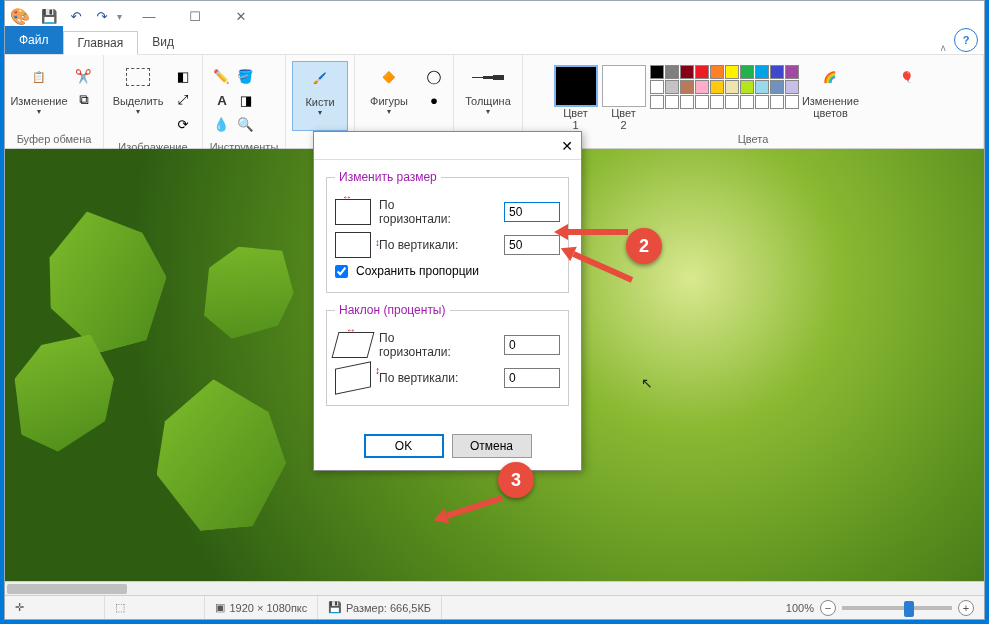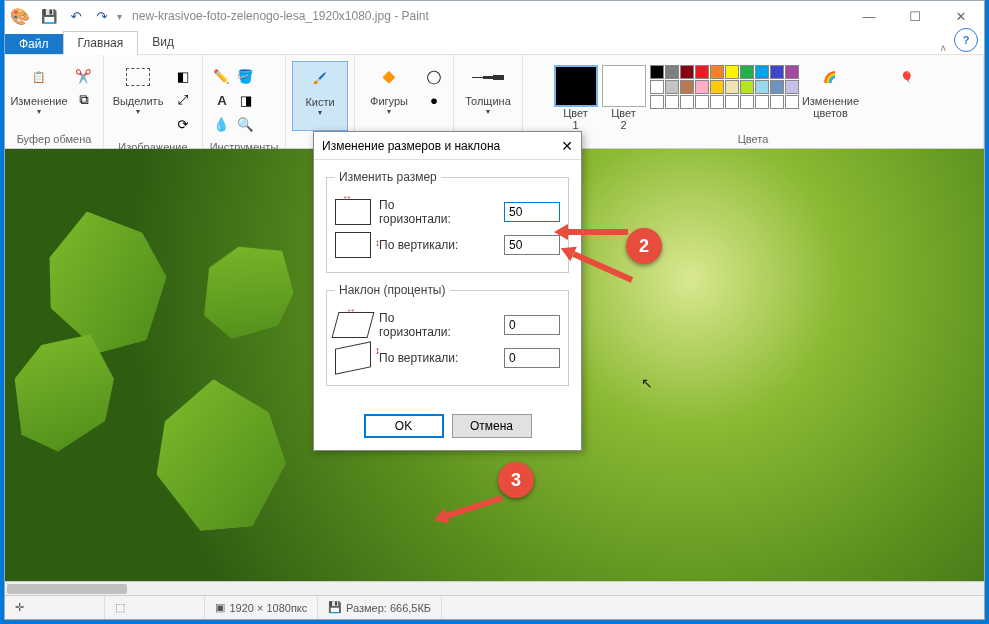--- a/index.html
+++ b/index.html
@@ -10,21 +10,21 @@
 .titlebar { height: 30px; display: flex; align-items: center; background: #fff; }
 .titlebar .appicon { width: 22px; height: 22px; margin: 0 4px; display:flex;align-items:center;justify-content:center; }
 .qat { display: flex; align-items: center; gap: 4px; padding: 0 4px; }
 .qat button { width: 22px; height: 22px; background: none; border: none; display: flex; align-items: center; justify-content: center; color: #2b579a; }
 .title-text { flex: 1; color: #888; font-size: 12px; padding-left: 6px; }
 .winbtns { display: flex; }
 .winbtns button { width: 46px; height: 30px; background: none; border: none; font-size: 13px; color: #666; }
 
 
 .tabs { height: 24px; display: flex; align-items: flex-end; background: #fff; border-bottom: 1px solid #e1e1e1; }
-.filetab { background: #1979ca; color: #fff; padding: 0 14px; font-size: 12px; height: 20px; display: flex; align-items: center; }
+.filetab { background: #1979ca; color: #fff; padding: 0 14px; font-size: 12px; height: 28px; display: flex; align-items: center; }
 .tab { padding: 4px 14px; font-size: 12px; color: #444; height: 24px; display: flex; align-items: center; }
 .tab.active { border: 1px solid #ccc; border-bottom: 1px solid #fff; background: #fff; margin-bottom: -1px; }
 .tabs .spacer { flex: 1; }
 .tabs .help { width: 24px; height: 24px; display:flex;align-items:center;justify-content:center;color:#2b7cd3;font-weight:bold;border:1px solid #2b7cd3;border-radius:50%;font-size:11px;margin:0 6px 2px 0; }
 .tabs .collapse { padding:0 8px;color:#777;font-size:10px; }
 
 
 .ribbon { height: 94px; display: flex; border-bottom: 1px solid #d0d0d0; background: #fbfbfb; }
 .group { display: flex; flex-direction: column; align-items: center; border-right: 1px solid #e4e4e4; padding: 2px 6px; }
 .group-body { flex: 1; display: flex; align-items: flex-start; gap: 4px; padding-top: 4px;}
@@ -47,21 +47,21 @@
 .scroll-h { position:absolute;left:0;right:0;bottom:0;height:14px;background:#f0f0f0;border-top:1px solid #ccc;display:flex;align-items:center; }
 .scroll-thumb{height:10px;background:#c0c0c0;margin-left:2px;width:120px;border-radius:2px;}
 .cursor-arrow { position:absolute; font-size:14px; color:#222; }
 
 
 .dialog { position: absolute; left: 313px; top: 131px; width: 269px; background: #fff; border: 1px solid #888; box-shadow: 2px 2px 8px rgba(0,0,0,.3); z-index:50; font-size:12px;}
 .dlg-title { height: 28px; display: flex; align-items: center; padding: 0 8px; font-size: 12px; color: #000; border-bottom:1px solid #ddd;}
 .dlg-title .x { margin-left:auto;font-size:14px;cursor:pointer; }
 .dlg-body { padding: 10px 12px; }
 fieldset { border: 1px solid #ccc; padding: 8px; margin-bottom: 10px; }
-legend { font-size: 12px; padding: 0 4px; color: #404040;}
+legend { font-size: 12px; padding: 0 4px; color: #a21caf;}
 .row { display: flex; align-items: center; gap: 8px; margin: 6px 0; }
 .row .lbl { flex: 1; font-size: 12px; color: #333; }
 .row input[type=text] { width: 56px; height: 20px; border: 1px solid #7a7a7a; padding: 0 4px; font-size: 12px; }
 .row .pic { width: 36px; height: 26px; border: 1px solid #333; position:relative; }
 .radio-row{display:flex;align-items:center;gap:12px;font-size:12px;margin-bottom:6px;}
 .dlg-btns { display: flex; justify-content: center; gap: 8px; padding: 8px 0 12px; }
 .dlg-btns button { width: 80px; height: 24px; font-size: 12px; background: #e1e1e1; border: 1px solid #999; }
 .dlg-btns .ok { background: #fff; border: 2px solid #0078d7; }
 
 
@@ -86,21 +86,20 @@
 <div class="window">
 
   <div class="titlebar">
     <span class="appicon">🎨</span>
     <div class="qat">
       <button style="color:#2b579a">💾</button>
       <button>↶</button>
       <button>↷</button>
       <span style="font-size:10px;color:#888">▾</span>
     </div>
-    <div class="title-text">new-krasivoe-foto-zelenogo-lesa_1920x1080.jpg - Paint</div>
     <div class="winbtns">
       <button>—</button>
       <button>☐</button>
       <button class="close">✕</button>
     </div>
   </div>
 
   <div class="tabs">
     <div class="filetab">Файл</div>
     <div class="tab active">Главная</div>
@@ -274,47 +273,58 @@
         <div class="scroll-thumb"></div>
       </div>
   </div>
 
   <div class="status">
     <div class="cell">✛</div>
     <div class="cell">⬚</div>
     <div class="cell">▣ <span>1920 × 1080пкс</span></div>
     <div class="cell">💾 <span>Размер: 666,5КБ</span></div>
     <div class="cell" style="flex:1;border:none"></div>
+    <div class="zoom">
+      <span>100%</span>
+      <span class="zbtn">−</span>
+      <div class="slider">
+          <div class="knob"></div>
+        </div>
+      <span class="zbtn">+</span>
+    </div>
   </div>
 
 </div>
 
 <div class="dialog">
   <div class="dlg-title">
-    <span>Изменение размеров и наклона</span>
     <span class="x">✕</span>
   </div>
   <div class="dlg-body">
     <fieldset>
       <legend>Изменить размер</legend>
       <div class="row">
         <span class="pic">
             <span style="position:absolute;top:-10px;left:6px;color:#c00;font-size:10px">↔</span>
           </span>
         <span class="lbl" style="white-space:pre-line">По
 горизонтали:</span>
         <input type="text" style="border-color: rgb(0, 120, 215);" value="50">
       </div>
       <div class="row">
         <span class="pic">
             <span style="position:absolute;right:-10px;top:4px;color:#c00;font-size:10px">↕</span>
           </span>
         <span class="lbl">По вертикали:</span>
         <input type="text" value="50" style="">
       </div>
+      <label class="row">
+          <input type="checkbox" checked="" style=""> 
+          <span>Сохранить пропорции</span>
+        </label>
     </fieldset>
     <fieldset>
       <legend>Наклон (проценты)</legend>
       <div class="row">
         <span class="pic" style="transform:skewX(-15deg)">
             <span style="position:absolute;top:-10px;left:6px;color:#c00;font-size:10px">↔</span>
           </span>
         <span class="lbl" style="white-space:pre-line">По
 горизонтали:</span>
         <input type="text" value="0" style="">

